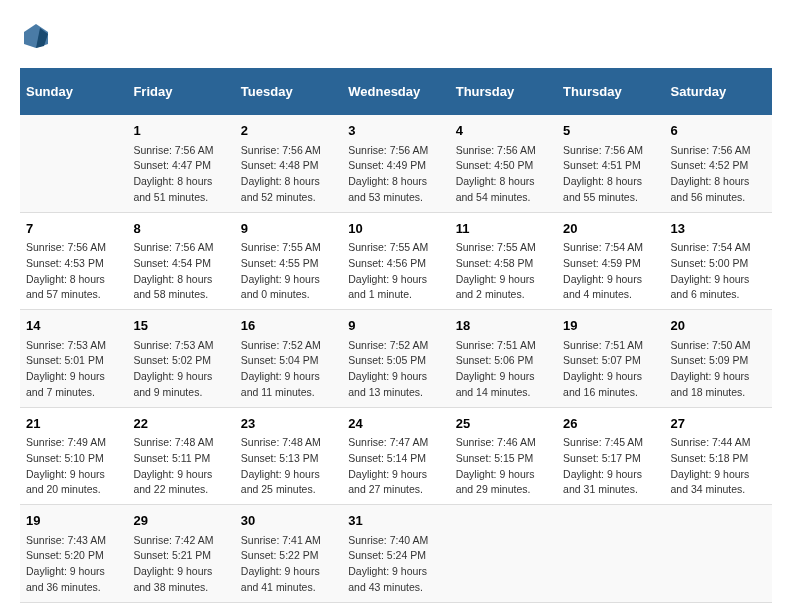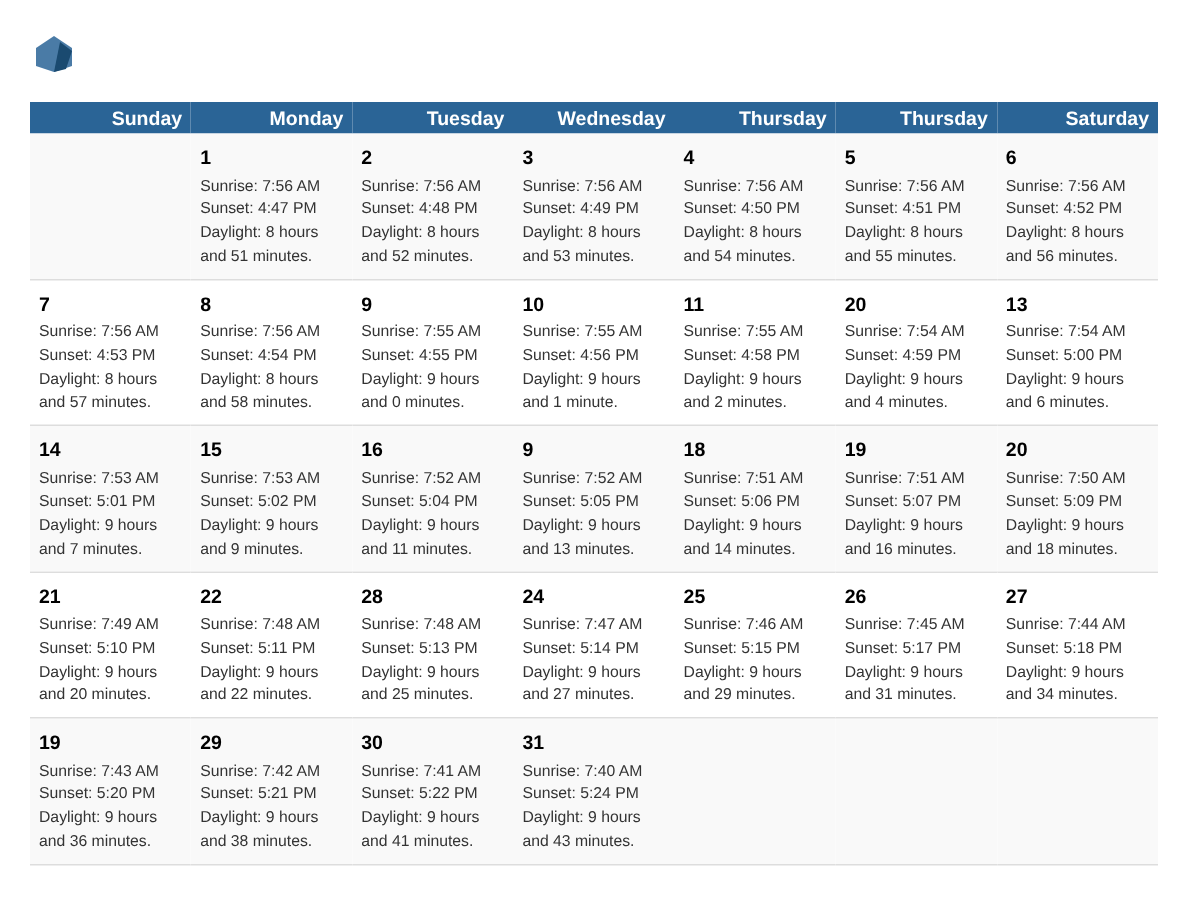--- a/index.html
+++ b/index.html
@@ -53,22 +53,22 @@
       color: #555;
     }
     table {
       width: 100%;
       border-collapse: collapse;
       font-size: 11px;
     }
     thead tr th {
       background-color: #2a6496;
       color: #fff;
-      padding: 3px 6px;
-      text-align: right;
+      padding: 16px 6px;
+      text-align: left;
       font-size: 13px;
       font-weight: bold;
     }
     tbody tr {
       border-bottom: 1px solid #ddd;
     }
     tbody tr:nth-child(odd) {
       background-color: #f9f9f9;
     }
     tbody tr:nth-child(even) {
@@ -107,21 +107,21 @@
   <div class="title-section">
     <div class="main-title"></div>
     <div class="subtitle"></div>
   </div>
 </div>
 
 <table>
   <thead>
     <tr>
     <th>Sunday</th>
-        <th>Monday</th>
+        <th>Friday</th>
         <th>Tuesday</th>
         <th>Wednesday</th>
         <th>Thursday</th>
         <th>Thursday</th>
         <th>Saturday</th>
       </tr>
   </thead>
   <tbody id="calendar-body">
   <tr>
         <td></td>
@@ -213,21 +213,21 @@
       <tr>
         <td>
           <div class="day-number">21</div>
           <div class="day-info">Sunrise: 7:49 AM<br>Sunset: 5:10 PM<br>Daylight: 9 hours and 20 minutes.</div>
         </td>
         <td>
           <div class="day-number">22</div>
           <div class="day-info">Sunrise: 7:48 AM<br>Sunset: 5:11 PM<br>Daylight: 9 hours and 22 minutes.</div>
         </td>
         <td>
-          <div class="day-number">28</div>
+          <div class="day-number">23</div>
           <div class="day-info">Sunrise: 7:48 AM<br>Sunset: 5:13 PM<br>Daylight: 9 hours and 25 minutes.</div>
         </td>
         <td>
           <div class="day-number">24</div>
           <div class="day-info">Sunrise: 7:47 AM<br>Sunset: 5:14 PM<br>Daylight: 9 hours and 27 minutes.</div>
         </td>
         <td>
           <div class="day-number">25</div>
           <div class="day-info">Sunrise: 7:46 AM<br>Sunset: 5:15 PM<br>Daylight: 9 hours and 29 minutes.</div>
         </td>

